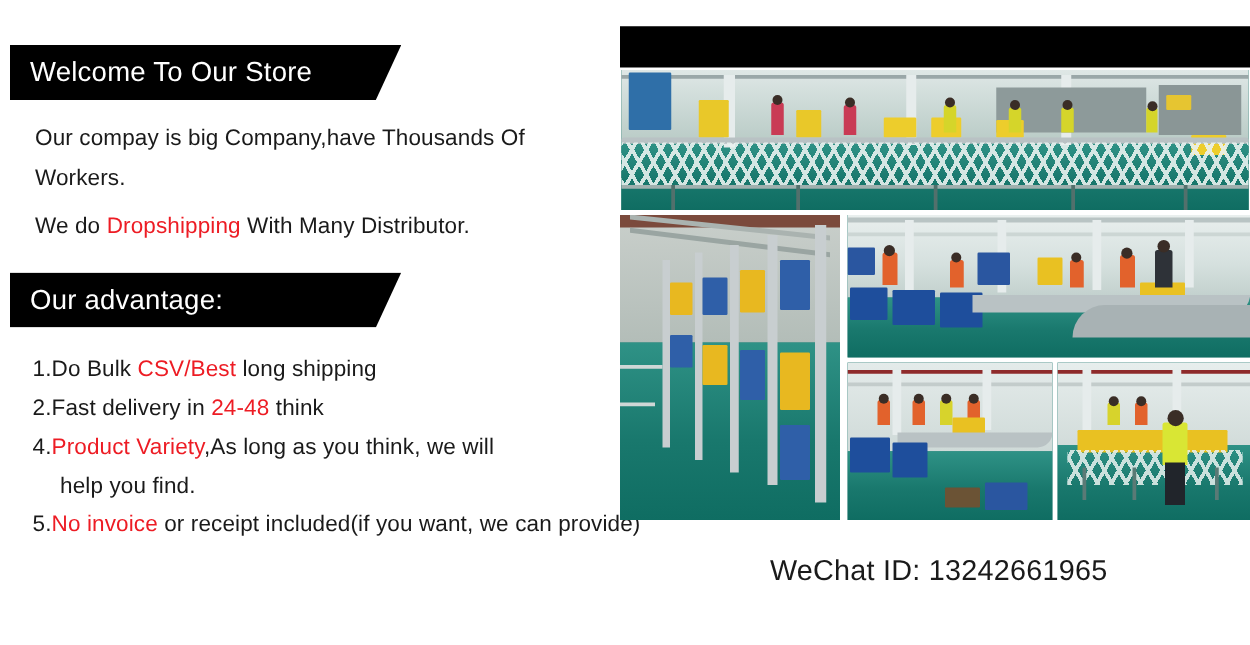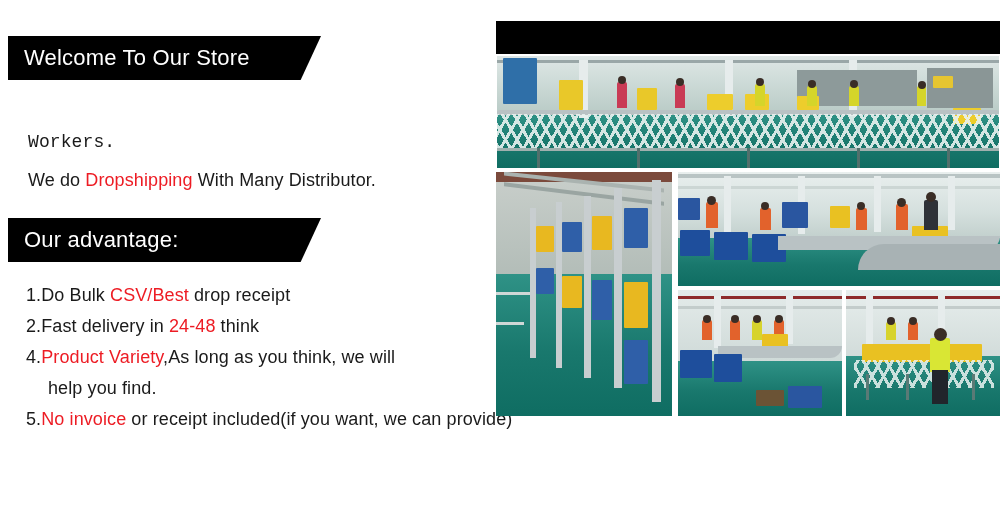--- a/index.html
+++ b/index.html
@@ -58,21 +58,21 @@
   }
 
   .intro-line {
     position: absolute;
     font-size: 18px;
     color: #1a1a1a;
     white-space: nowrap;
     letter-spacing: 0.1px;
   }
   #intro-a { left: 28px; top: 88px; }
-  #intro-b { left: 28px; top: 120px; font-family: Liberation Mono, monospace; }
+  #intro-b { left: 28px; top: 120px; }
   #intro-c { left: 28px; top: 158px; }
 
   .adv-list {
     position: absolute;
     left: 26px;
     top: 268px;
     margin: 0;
     padding: 0;
     list-style: none;
   }
@@ -158,46 +158,48 @@
 <body>
 
 <div id="page">
 
   <div class="left-col">
 
     <div class="banner" id="banner-welcome">
       <span class="banner-text">Welcome To Our Store</span>
     </div>
 
+    <div class="intro-line" id="intro-a">Our compay is big Company,have Thousands Of</div>
     <div class="intro-line" id="intro-b">Workers.</div>
     <div class="intro-line" id="intro-c">
       <span>We do </span><span class="red">Dropshipping</span><span> With Many Distributor.</span>
     </div>
 
     <div class="banner" id="banner-advantage">
       <span class="banner-text">Our advantage:</span>
     </div>
 
     <ul class="adv-list">
       <li class="adv-item">
-        <span class="adv-num">1.</span><span>Do Bulk </span><span class="red">CSV/Best</span><span> drop receipt</span>
+        <span class="adv-num">1.</span><span>Do Bulk </span><span class="red">CSV/Best</span><span> long shipping</span>
       </li>
       <li class="adv-item">
         <span class="adv-num">2.</span><span>Fast delivery in </span><span class="red">24-48</span><span> think</span>
       </li>
       <li class="adv-item">
         <span class="adv-num">4.</span><span></span><span class="red">Product Variety</span><span>,As long as you think, we will</span>
         <span class="adv-cont">help you find.</span>
       </li>
       <li class="adv-item">
         <span class="adv-num">5.</span><span></span><span class="red">No invoice</span><span> or receipt included(if you want, we can provide)</span>
       </li>
     </ul>
   </div>
 
+  <div id="wechat">WeChat ID: 13242661965</div>
 
   <div id="collage">
 
     <div id="banner-warehouse">
       <span class="banner-text">Our Warehouse</span>
     </div>
 
     <div class="photo" id="ph-top">
       <div class="sky"></div>
       <div class="floor"></div>

